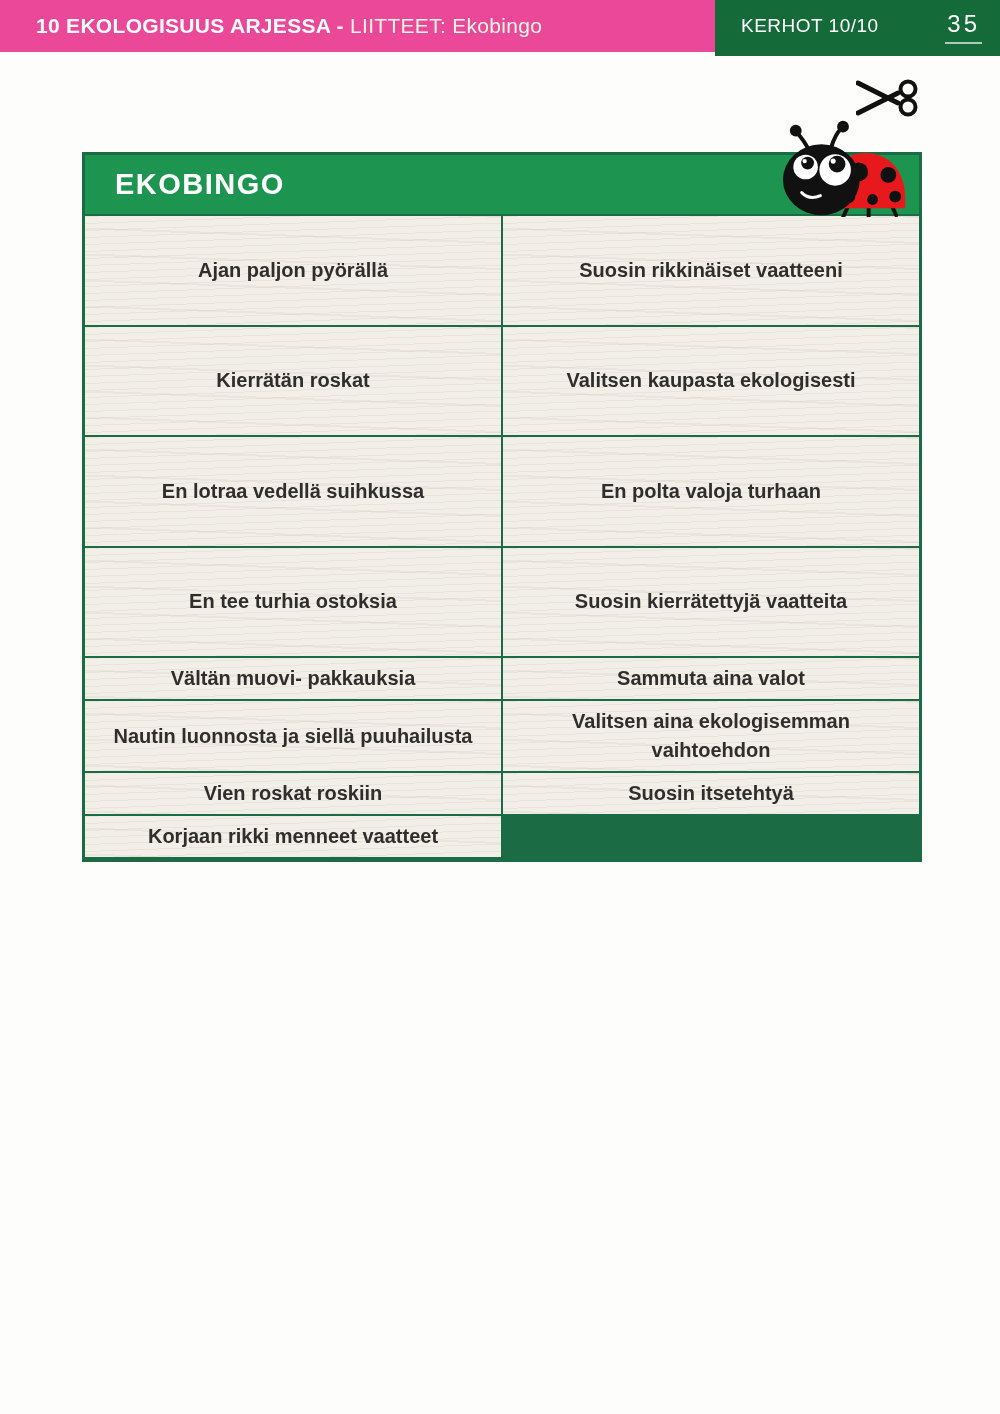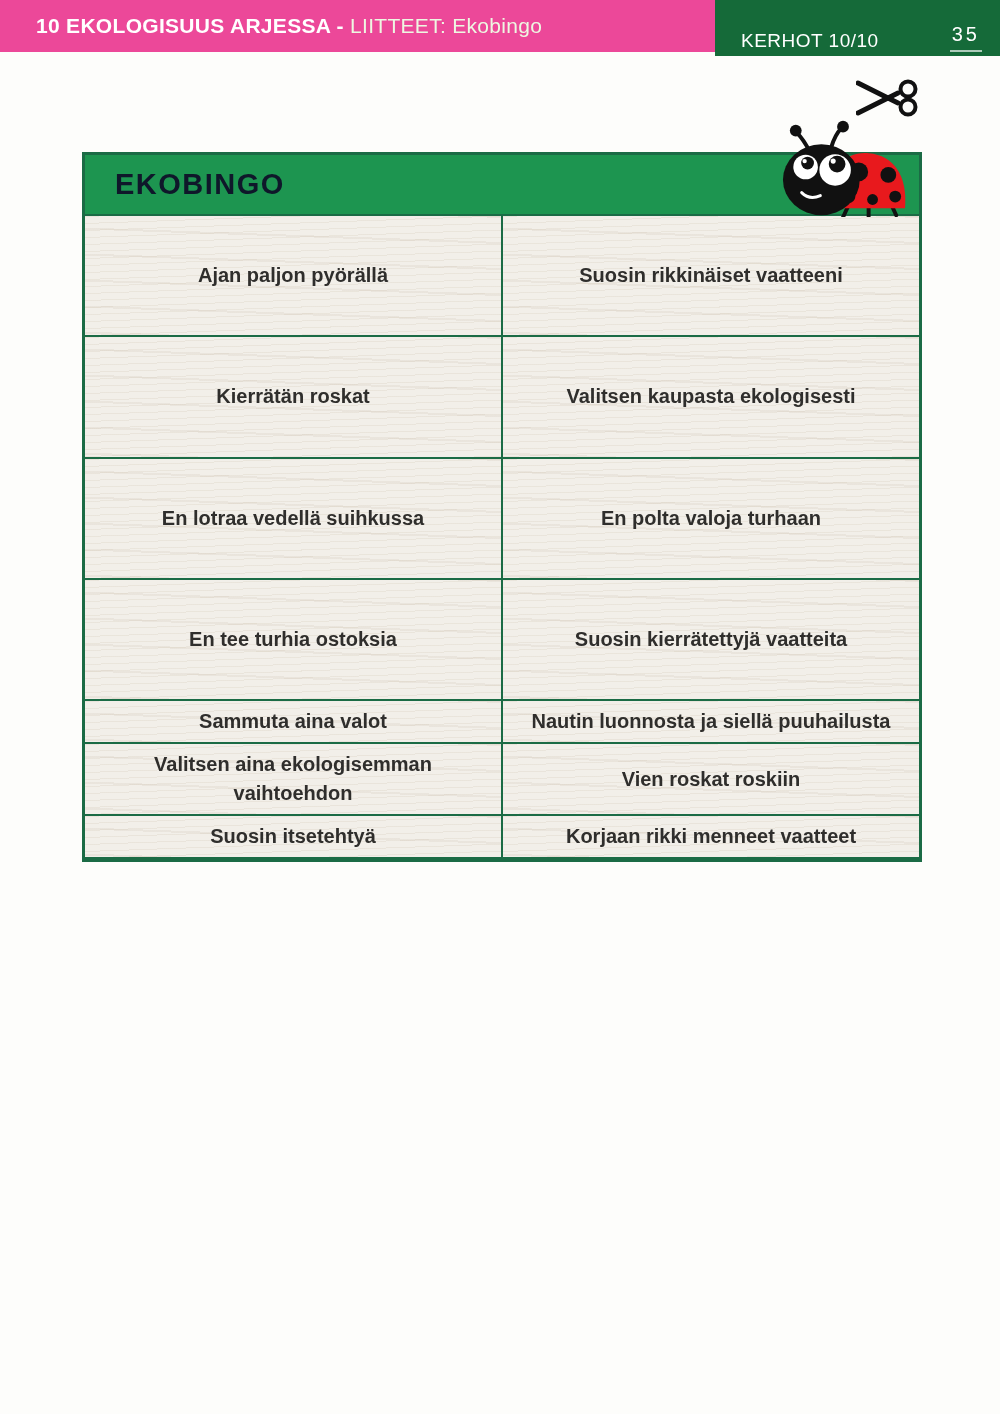--- a/index.html
+++ b/index.html
@@ -21,27 +21,27 @@
     display:flex; align-items:center;
     padding-left:36px;
   }
   .top-title { font-size:21px; color:#ffffff; letter-spacing:0.3px; white-space:nowrap; }
   .top-title .bold { font-weight:bold; }
   .top-title .light { font-weight:normal; color:#eef7e2; }
   .top-right {
     position:absolute; right:0; top:0;
     width:285px; height:56px;
     background:#156a39;
-    display:flex; align-items:flex-end;
+    display:flex; align-items:center;
     padding:0 18px 4px 26px;
     justify-content:space-between;
   }
   .kerhot { color:#ffffff; font-size:19px; letter-spacing:0.5px; }
   .page-num {
-    color:#ffffff; font-size:20px; letter-spacing:3px;
+    color:#ffffff; font-size:24px; letter-spacing:3px;
     padding:2px 2px 4px 2px;
     border-bottom:2px solid rgba(255,255,255,0.65);
   }
 
   
   .scissors { position:absolute; left:856px; top:78px; width:70px; height:40px; }
 
   
   .bingo-table {
     position:absolute; left:82px; top:152px;
@@ -50,21 +50,21 @@
     background:#1b6b45;
   }
   .bingo-title-bar {
     height:61px;
     background:#1d9550;
     display:flex; align-items:center;
     padding-left:30px;
     border-bottom:2px solid #1b6b45;
   }
   .bingo-title {
-    color:#0f172a; font-weight:bold; font-size:29px; letter-spacing:1.5px;
+    color:#ffffff; font-weight:bold; font-size:29px; letter-spacing:1.5px;
   }
   .bingo-grid {
     display:grid;
     grid-template-columns:repeat(2,1fr);
     grid-template-rows:repeat(4,1fr);
     gap:2px;
     height:641px;
     background:#1b6b45;
   }
   .bingo-cell {
@@ -111,20 +111,21 @@
     </div>
     <div class="bingo-grid">
       <div class="bingo-cell">Ajan paljon pyörällä</div>
       <div class="bingo-cell">Suosin rikkinäiset vaatteeni</div>
       <div class="bingo-cell">Kierrätän roskat</div>
       <div class="bingo-cell">Valitsen kaupasta ekologisesti</div>
       <div class="bingo-cell">En lotraa vedellä suihkussa</div>
       <div class="bingo-cell">En polta valoja turhaan</div>
       <div class="bingo-cell">En tee turhia ostoksia</div>
       <div class="bingo-cell">Suosin kierrätettyjä vaatteita</div>
+      <div class="bingo-cell">Vältän muovi- pakkauksia</div>
       <div class="bingo-cell">Sammuta aina valot</div>
       <div class="bingo-cell">Nautin luonnosta ja siellä puuhailusta</div>
       <div class="bingo-cell">Valitsen aina ekologisemman vaihtoehdon</div>
       <div class="bingo-cell">Vien roskat roskiin</div>
       <div class="bingo-cell">Suosin itsetehtyä</div>
       <div class="bingo-cell">Korjaan rikki menneet vaatteet</div>
     </div>
   </div>
 
   <svg class="ladybug" viewBox="0 0 130 100">

